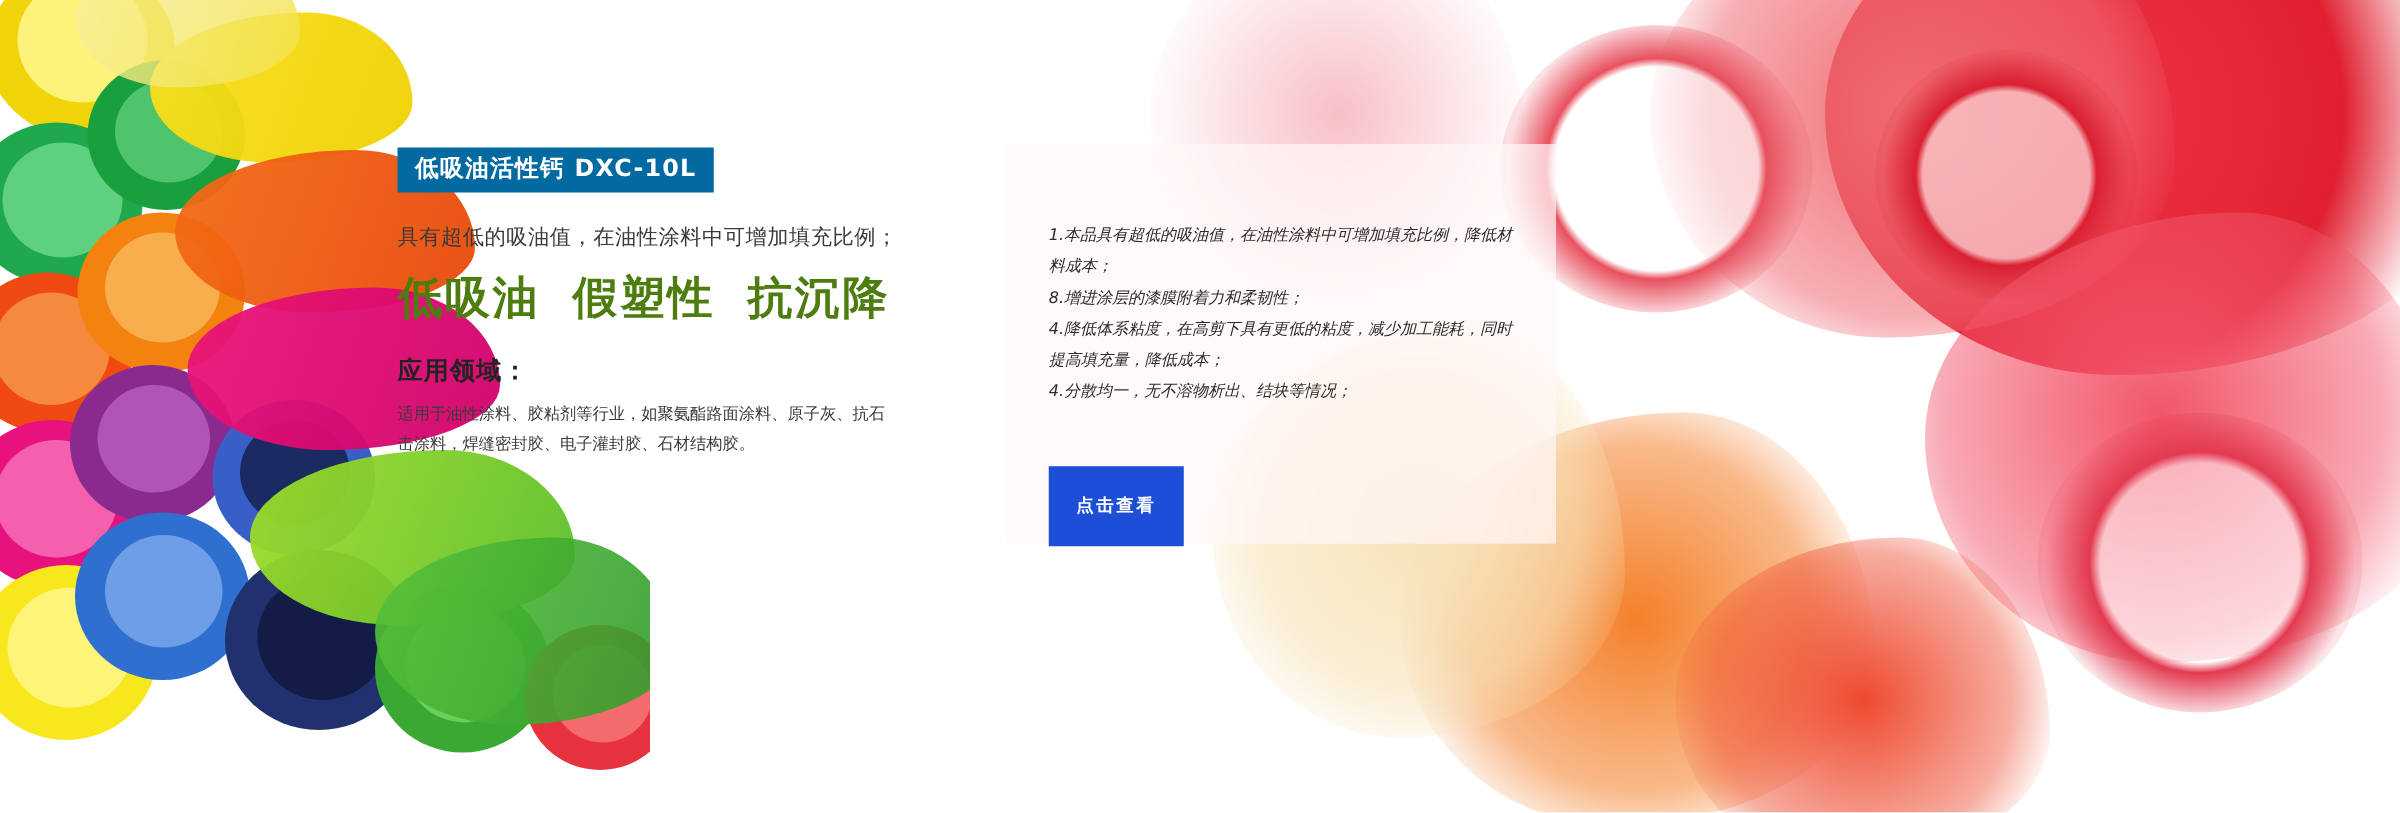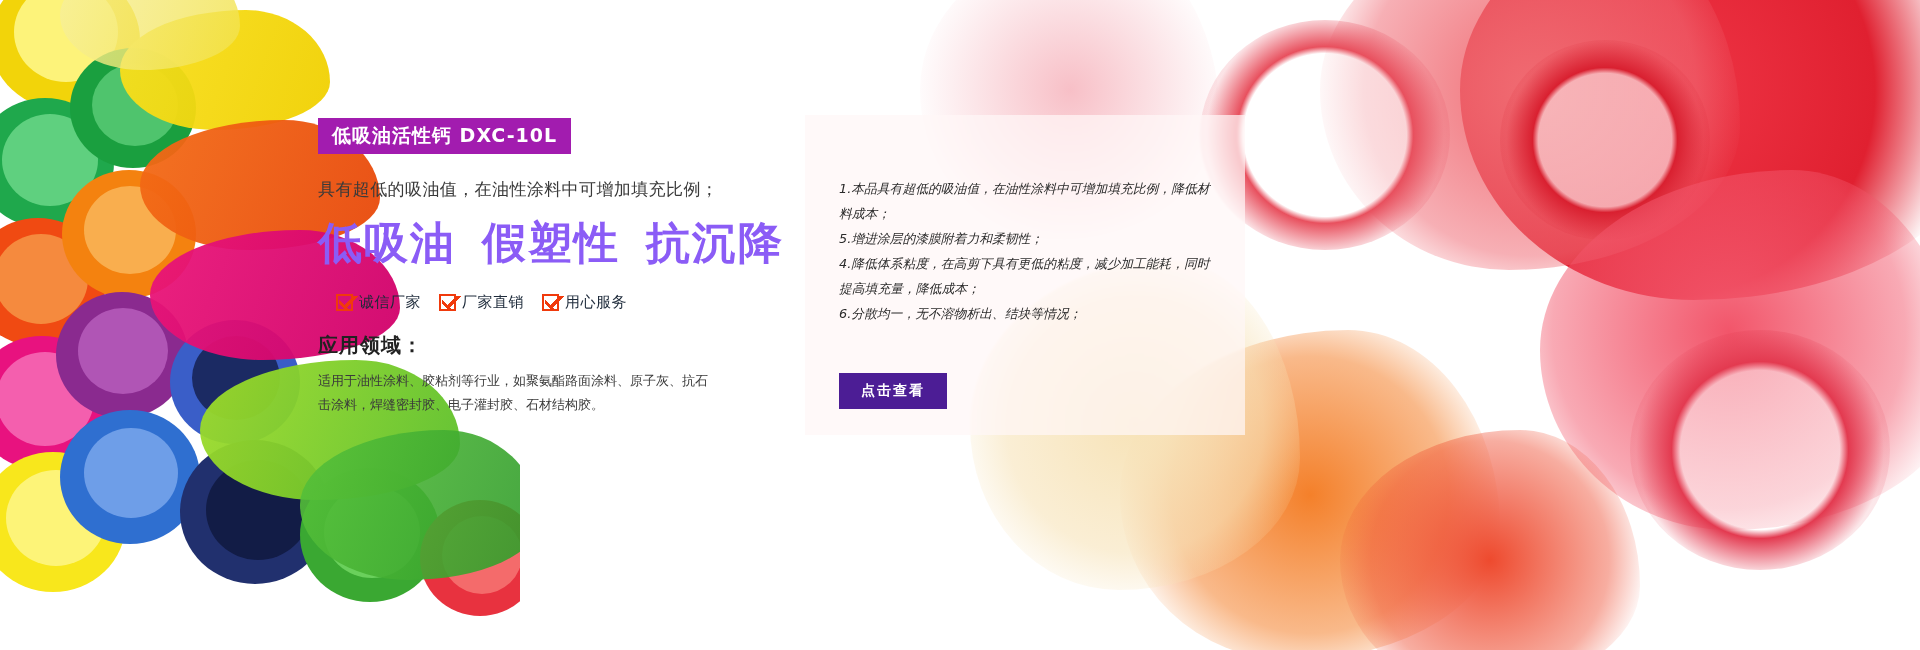--- a/index.html
+++ b/index.html
@@ -19,41 +19,41 @@
   .smear { position:absolute; border-radius:60% 40% 55% 45% / 50% 60% 40% 50%; }
 
   
   .paint-right { position:absolute; right:0; top:0; width:1060px; height:650px; overflow:hidden; }
 
   
   .content-left { position:absolute; left:318px; top:118px; width:400px; }
 
   .title-banner {
     display:inline-block;
-    background:#a21caf;
+    background:#0369a1;
     color:#ffffff;
     font-size:19px;
     font-weight:bold;
     letter-spacing:1px;
     padding:8px 14px 9px 14px;
     line-height:1;
     white-space:nowrap;
   }
   .subtitle {
     margin-top:24px;
     font-size:17px;
     color:#3a3a3a;
     letter-spacing:0.4px;
     white-space:nowrap;
   }
   .headline {
     margin-top:13px;
-    font-size:44px;
+    font-size:36px;
     font-weight:bold;
-    color:#8b5cf6;
+    color:#4d7c0f;
     letter-spacing:2px;
     white-space:nowrap;
     font-family:"DejaVu Serif","Liberation Serif",serif;
   }
   .headline span { margin-right:26px; }
   .headline span:last-child { margin-right:0; }
 
   .badges { margin-top:20px; margin-left:18px; display:flex; align-items:center; gap:18px; }
   .badge { display:flex; align-items:center; gap:6px; white-space:nowrap; }
   .badge .cbox {
@@ -81,23 +81,23 @@
     position:absolute; left:805px; top:115px; width:440px; height:320px;
     background:rgba(255,246,246,0.72);
     backdrop-filter:blur(1px);
   }
   .panel-inner { padding:38px 34px 0 34px; }
   .panel-title { font-size:21px; font-weight:bold; color:#262626; letter-spacing:1.5px; }
   .panel-list { margin-top:24px; font-size:12.8px; color:#2b2b2b; line-height:1.95;font-style:italic; }
   .panel-list div { white-space:normal; }
   .cta {
     position:absolute; left:34px; top:258px;
-    background:#4c1d95; color:#ffffff;
+    background:#1d4ed8; color:#ffffff;
     font-size:14px; letter-spacing:2px; font-weight:bold;
-    padding:9px 22px; border:none; cursor:pointer;
+    padding:23px 22px; border:none; cursor:pointer;
   }
 </style>
 </head>
 <body>
 
 <div id="stage">
 
   <div class="paint-left">
     <div class="blob" style="left:-10px;  top:-30px;  width:150px;height:140px; background:#f2d40a;"></div>
     <div class="ring" style="left:14px;   top:-18px;  width:104px;height:100px; background:#fdf37a;"></div>
@@ -153,46 +153,32 @@
   <div class="content-left">
 
     <div class="title-banner">低吸油活性钙 DXC-10L</div>
 
     <div class="subtitle">具有超低的吸油值，在油性涂料中可增加填充比例；</div>
 
     <div class="headline">
       <span>低吸油</span><span>假塑性</span><span>抗沉降</span>
     </div>
 
-    <div class="badges">
-      <div class="badge">
-        <span class="cbox"></span>
-        <span class="btxt">诚信厂家</span>
-      </div>
-      <div class="badge">
-        <span class="cbox"></span>
-        <span class="btxt">厂家直销</span>
-      </div>
-      <div class="badge">
-        <span class="cbox"></span>
-        <span class="btxt">用心服务</span>
-      </div>
-    </div>
 
     <div class="section-title">应用领域：</div>
 
     <div class="section-body">适用于油性涂料、胶粘剂等行业，如聚氨酯路面涂料、原子灰、抗石击涂料，焊缝密封胶、电子灌封胶、石材结构胶。</div>
   </div>
 
   <div class="panel">
     <div class="panel-inner">
 
       <div class="panel-list">
         <div>1.本品具有超低的吸油值，在油性涂料中可增加填充比例，降低材料成本；</div>
-        <div>5.增进涂层的漆膜附着力和柔韧性；</div>
+        <div>8.增进涂层的漆膜附着力和柔韧性；</div>
         <div>4.降低体系粘度，在高剪下具有更低的粘度，减少加工能耗，同时提高填充量，降低成本；</div>
-        <div>6.分散均一，无不溶物析出、结块等情况；</div>
+        <div>4.分散均一，无不溶物析出、结块等情况；</div>
       </div>
     </div>
     <button class="cta">点击查看</button>
   </div>
 
 </div>
 
 </body></html>

